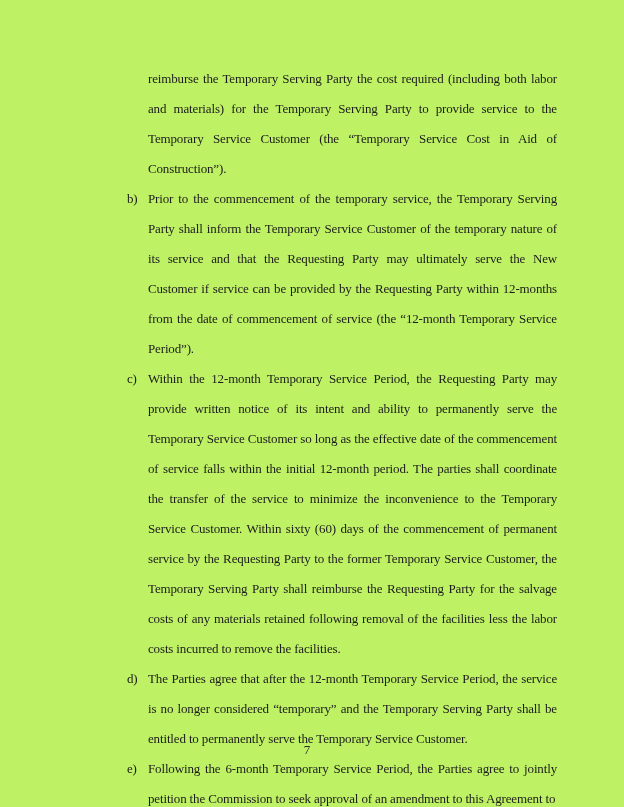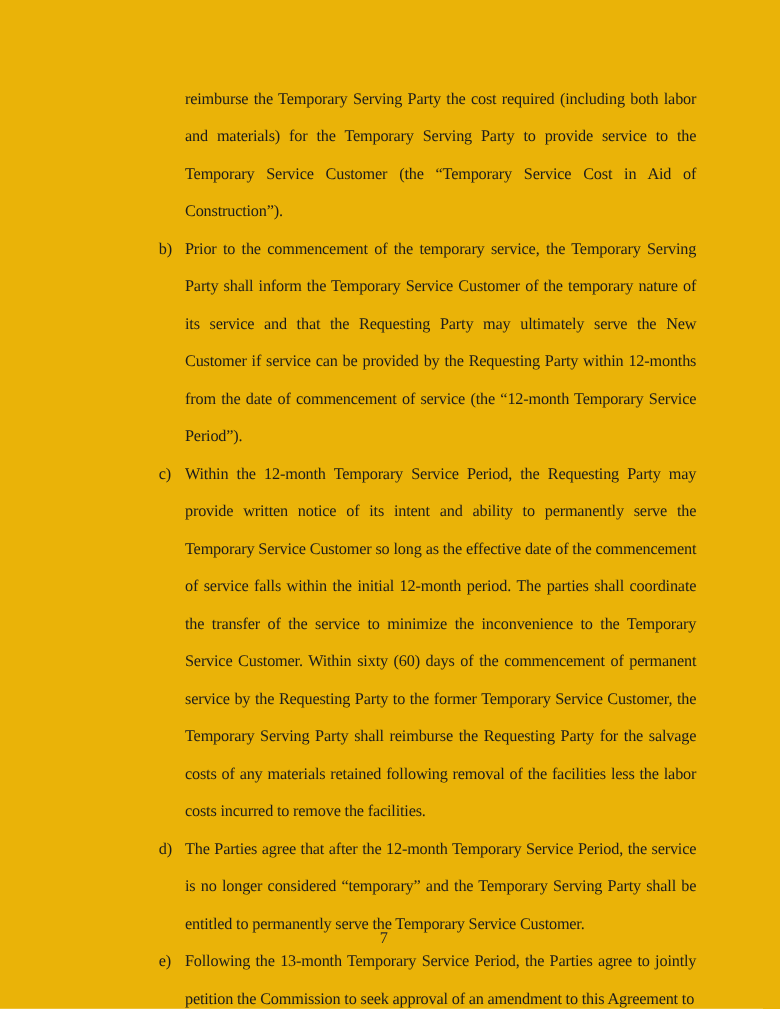--- a/index.html
+++ b/index.html
@@ -9,21 +9,21 @@
   body {
     width: 624px;
     height: 807px;
     background: #ffffff;
     font-family: "Liberation Serif", "DejaVu Serif", serif;
   }
   .page {
     position: relative;
     width: 624px;
     height: 807px;
-    background: #eab308;
+    background: #bef264;
     overflow: hidden;
   }
   .text-block {
     position: absolute;
     left: 127px;
     top: 64px;
     width: 430px;
     font-size: 13px;
     line-height: 30px;
     letter-spacing: -0.15px;
@@ -74,19 +74,19 @@
       <span class="para-text"><span>Within the 12-month Temporary Service Period, the Requesting Party may provide written notice of its intent and ability to permanently serve the Temporary Service Customer so long as the effective date of the commencement of service falls within the initial 12-month period. The parties shall coordinate the transfer of the service to minimize the inconvenience to the Temporary Service Customer. Within sixty (60) days of the commencement of permanent service by the Requesting Party to the former Temporary Service Customer, the Temporary Serving Party shall reimburse the Requesting Party for the salvage costs of any materials retained following removal of the facilities </span><span class="underlined">less</span><span> the labor costs incurred to remove the facilities.</span></span>
     </p>
 
     <p class="para">
       <span class="para-label">d)</span>
       <span class="para-text">The Parties agree that after the 12-month Temporary Service Period, the service is no longer considered “temporary” and the Temporary Serving Party shall be entitled to permanently serve the Temporary Service Customer.</span>
     </p>
 
     <p class="para">
       <span class="para-label">e)</span>
-      <span class="para-text">Following the 13-month Temporary Service Period, the Parties agree to jointly petition the Commission to seek approval of an amendment to this Agreement to</span>
+      <span class="para-text">Following the 6-month Temporary Service Period, the Parties agree to jointly petition the Commission to seek approval of an amendment to this Agreement to</span>
     </p>
 
   </div>
 
   <div class="page-number">7</div>
 </div>
 
 </body></html>

